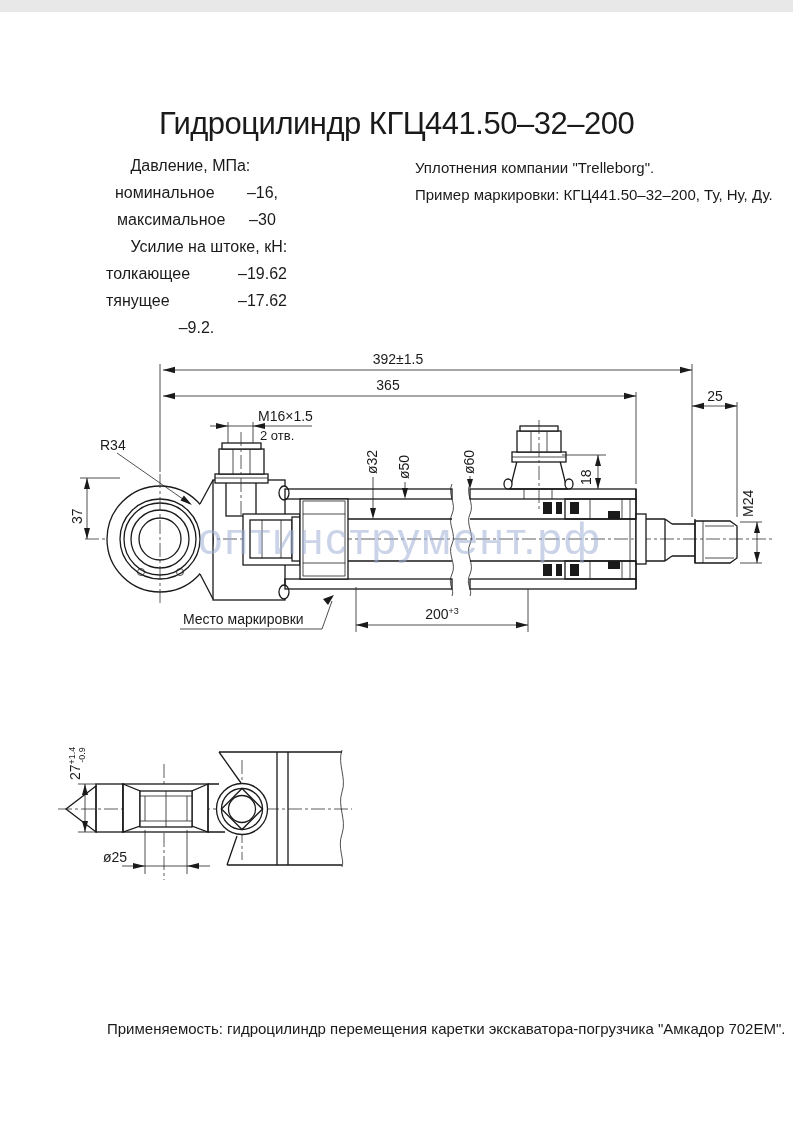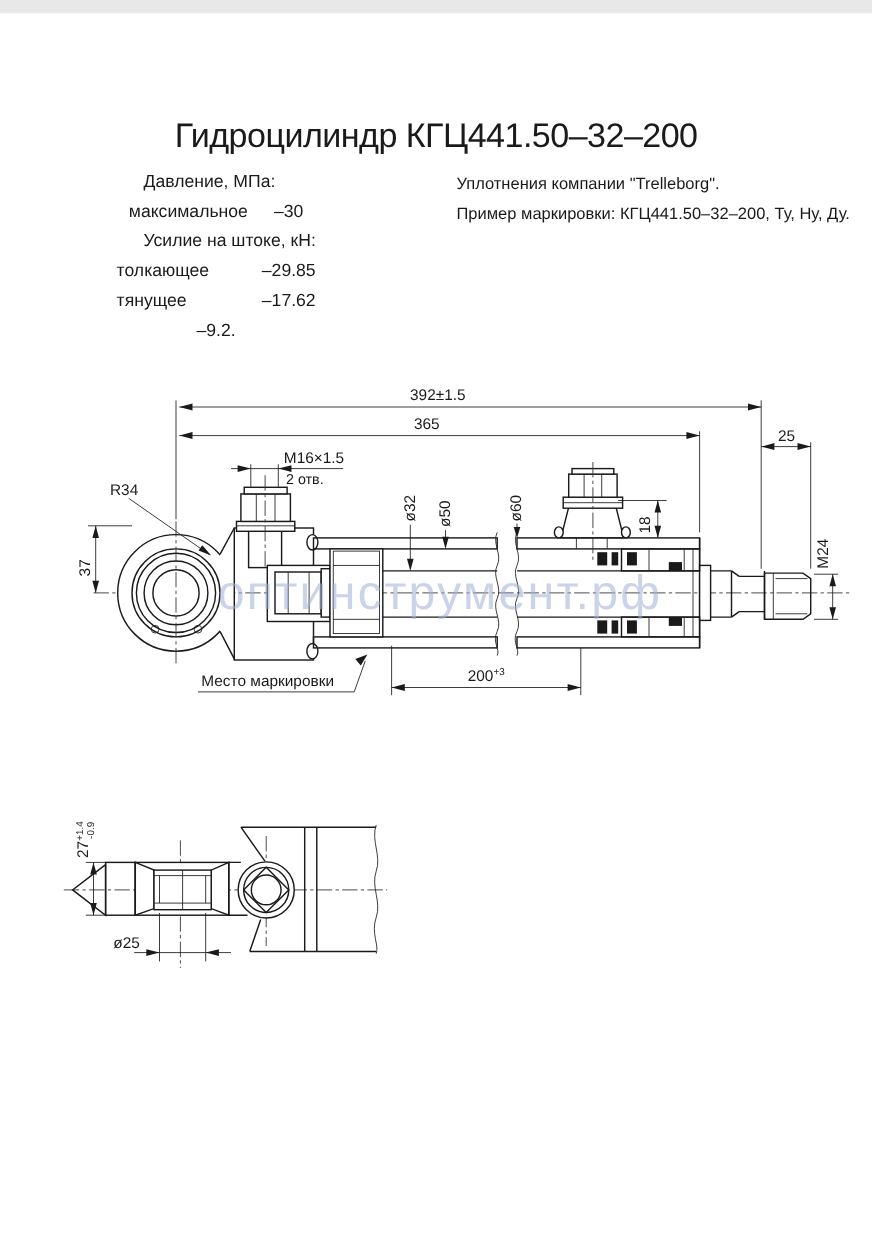--- a/index.html
+++ b/index.html
@@ -31,30 +31,34 @@
 <div class="page">
 
   <div class="title">Гидроцилиндр КГЦ441.50–32–200</div>
 
   <div class="specs">
     <div class="spec-row">
         <span class="lbl">Давление, МПа:</span>
         <span></span>
       </div>
     <div class="spec-row">
+        <span class="lbl">номинальное</span>
+        <span>–16,</span>
+      </div>
+    <div class="spec-row">
         <span class="lbl">максимальное</span>
         <span>–30</span>
       </div>
     <div class="spec-row">
         <span class="lbl">Усилие на штоке, кН:</span>
         <span></span>
       </div>
     <div class="spec-row">
         <span class="lbl">толкающее</span>
-        <span>–29.85</span>
+        <span>–19.62</span>
       </div>
     <div class="spec-row">
         <span class="lbl">тянущее</span>
         <span>–17.62</span>
       </div>
     <div class="spec-row">
         <span>–9.2.</span>
       </div>
   </div>
 
@@ -285,13 +289,14 @@
 
       <g>
         <path class="thin" d="M145 818 V862 M187 818 V862 M122 854 H210"></path>
         <path class="arr" d="M145 854 L133 851 V857 Z"></path>
         <path class="arr" d="M187 854 L199 851 V857 Z"></path>
         <text class="dim" x="103" y="850">ø25</text>
       </g>
     </g>
   </svg>
 
+  <div class="application">Применяемость: гидроцилиндр перемещения каретки экскаватора-погрузчика "Амкадор 702ЕМ".</div>
 </div>
 
 </body></html>

